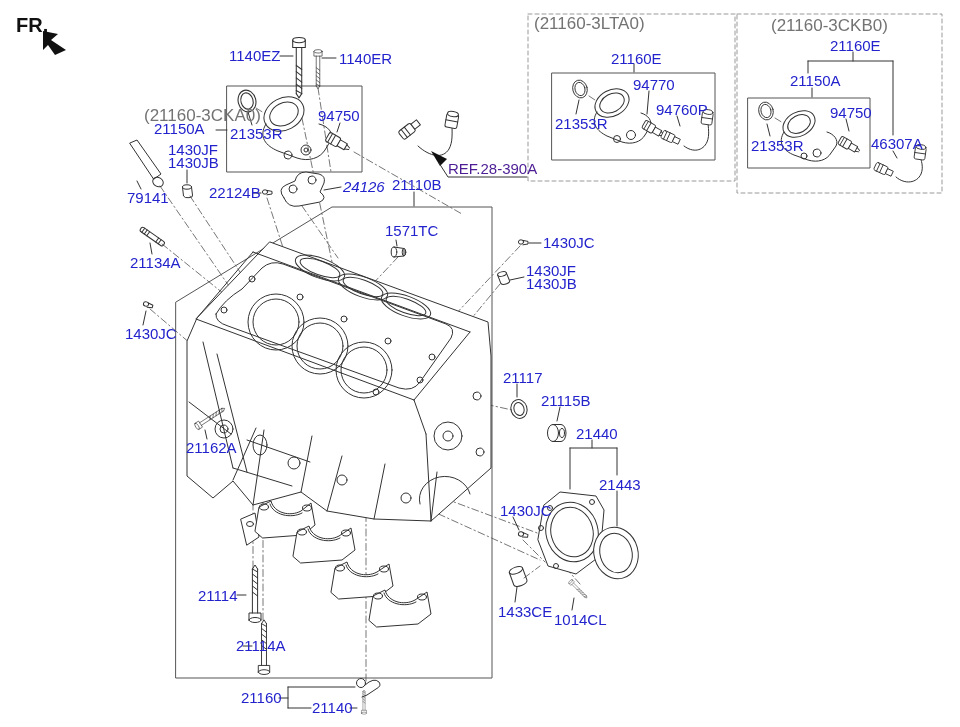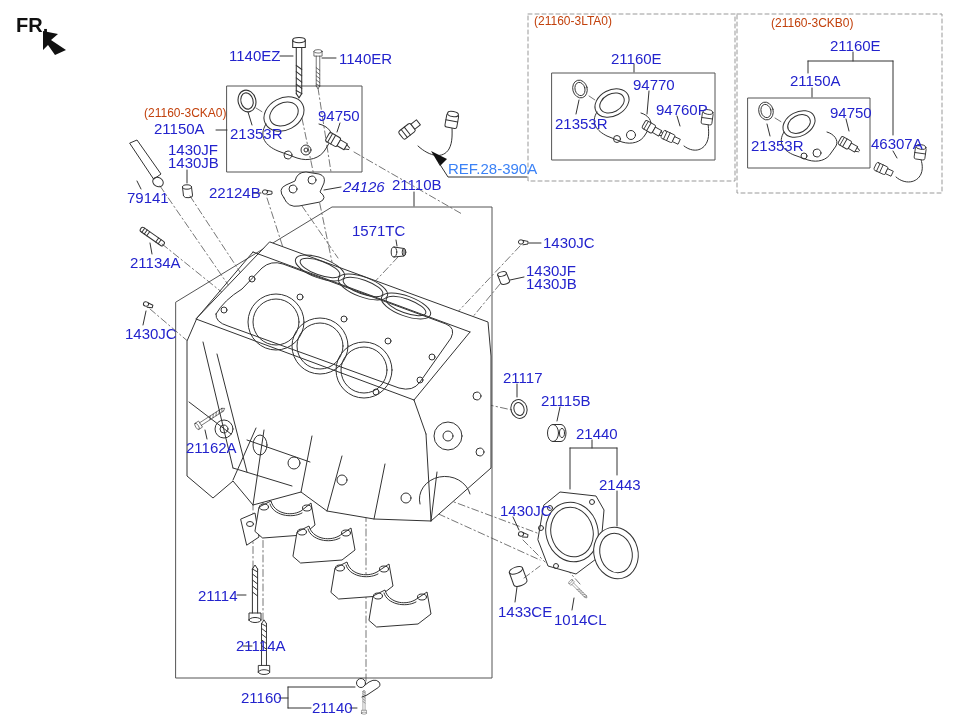--- a/index.html
+++ b/index.html
@@ -2,22 +2,22 @@
 <html><head>
 <meta charset="utf-8">
 <style>
   html,body{margin:0;padding:0;background:#fff;}
   #stage{position:relative;width:960px;height:727px;background:#fff;overflow:hidden;
          font-family:"Liberation Sans",sans-serif;}
   #art{position:absolute;left:0;top:0;}
   .lbl{position:absolute;white-space:nowrap;font-size:15px;line-height:1.05;
        font-family:"Liberation Sans",sans-serif;cursor:default;}
   .lbl.blue{color:#2323cd;}
-  .lbl.black{color:#c2410c;font-size:12px;}
-  .lbl.magenta{color:#3b82f6;}
+  .lbl.black{color:#737373;font-size:17px;}
+  .lbl.magenta{color:#4c1d95;}
   #fr-indicator{position:absolute;left:16px;top:14px;font-weight:bold;font-size:20px;color:#111;}
   svg{stroke-linecap:round;stroke-linejoin:round;}
   .ln{fill:none;stroke:#333;stroke-width:1;}
   .ln2{fill:#fff;stroke:#333;stroke-width:1;}
   .dash{fill:none;stroke:#666;stroke-width:0.9;stroke-dasharray:7 3 1.5 3;}
   .sbox{fill:none;stroke:#555;stroke-width:1;}
   .dbox{fill:none;stroke:#999;stroke-width:1;stroke-dasharray:4 3;}
   .blk{fill:#111;stroke:none;}
 </style>
 </head>
@@ -308,21 +308,21 @@
       <div class="lbl blue" style="left: 154px; top: 121px;">21150A</div>
       <div class="lbl blue" style="left: 230px; top: 126px;">21353R</div>
       <div class="lbl blue" style="left: 318px; top: 108px;">94750</div>
       <div class="lbl blue" style="left: 168px; top: 142px;">1430JF</div>
       <div class="lbl blue" style="left: 168px; top: 155px;">1430JB</div>
       <div class="lbl blue" style="left: 127px; top: 190px;">79141</div>
       <div class="lbl blue" style="left: 209px; top: 185px;">22124B</div>
       <div class="lbl blue" style="left: 343px; top: 179px; font-style: italic;">24126</div>
       <div class="lbl blue" style="left: 392px; top: 177px; text-align: center;">21110B</div>
       <div class="lbl magenta" style="left: 448px; top: 161px;">REF.28-390A</div>
-      <div class="lbl blue" style="left: 352px; top: 223px;">1571TC</div>
+      <div class="lbl blue" style="left: 385px; top: 223px;">1571TC</div>
       <div class="lbl blue" style="left: 543px; top: 235px;">1430JC</div>
       <div class="lbl blue" style="left: 526px; top: 263px;">1430JF</div>
       <div class="lbl blue" style="left: 526px; top: 276px;">1430JB</div>
       <div class="lbl blue" style="left: 130px; top: 255px;">21134A</div>
       <div class="lbl blue" style="left: 125px; top: 326px;">1430JC</div>
       <div class="lbl blue" style="left: 186px; top: 440px;">21162A</div>
       <div class="lbl blue" style="left: 503px; top: 370px;">21117</div>
       <div class="lbl blue" style="left: 541px; top: 393px;">21115B</div>
       <div class="lbl blue" style="left: 576px; top: 426px;">21440</div>
       <div class="lbl blue" style="left: 599px; top: 477px;">21443</div>

